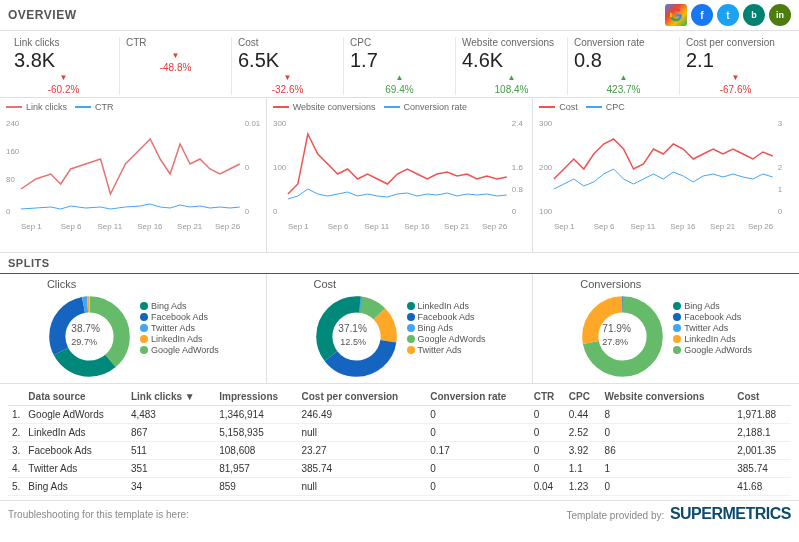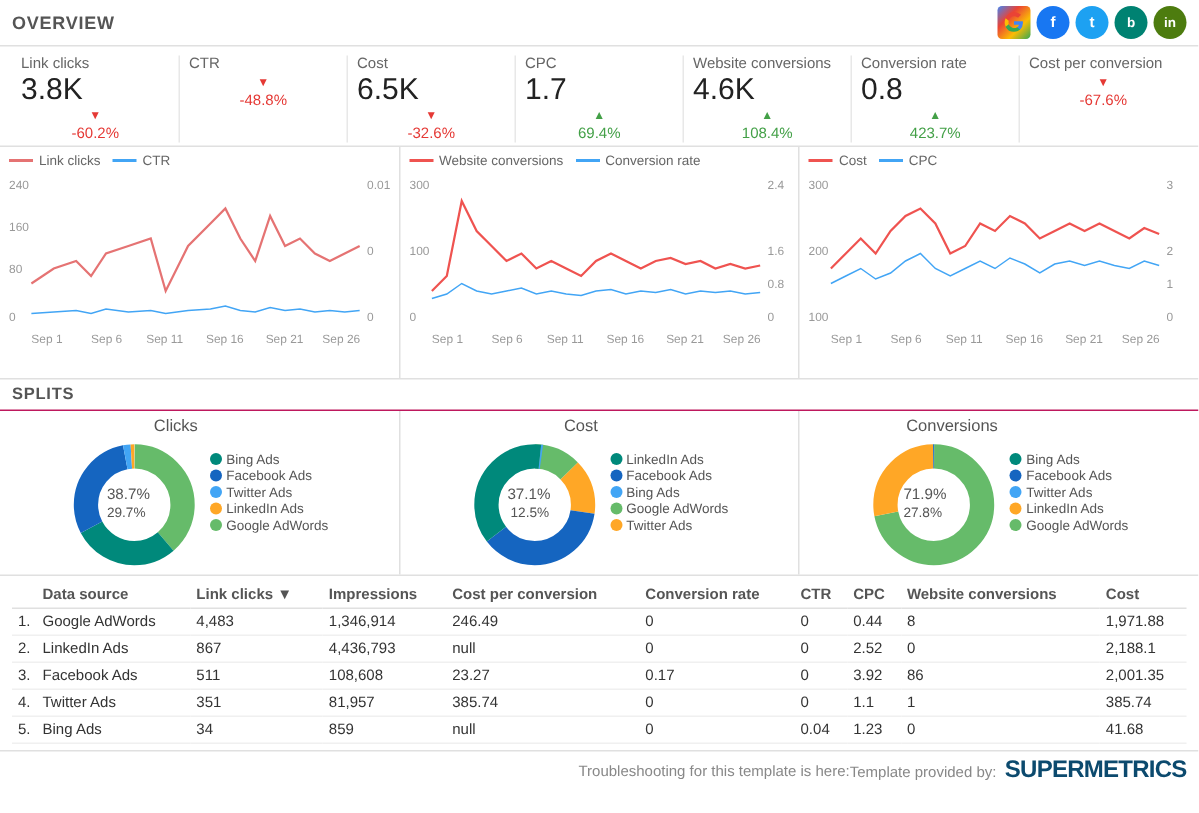--- a/index.html
+++ b/index.html
@@ -35,34 +35,34 @@
     .chart-legend { display: flex; gap: 8px; font-size: 9px; color: #666; margin-bottom: 2px; align-items: center; }
     .legend-line { width: 16px; height: 2px; display: inline-block; vertical-align: middle; margin-right: 2px; }
     .legend-item { display: flex; align-items: center; gap: 2px; }
     
     
     .splits-header { padding: 4px 8px; font-size: 11px; font-weight: 600; color: #555; letter-spacing: 0.5px; border-bottom: 1px solid #be185d; }
     .splits-row { display: flex; height: 110px; border-bottom: 1px solid #e0e0e0; }
     .donut-panel { flex: 1; display: flex; align-items: center; justify-content: center; gap: 8px; border-right: 1px solid #e0e0e0; padding: 6px; }
     .donut-panel:last-child { border-right: none; }
     .donut-title { font-size: 11px; color: #555; text-align: center; margin-bottom: 4px; }
-    .donut-wrap { display: flex; flex-direction: column; align-items: flex-end; }
+    .donut-wrap { display: flex; flex-direction: column; align-items: flex-start; }
     .donut-legend { font-size: 9px; color: #555; }
     .donut-legend-item { display: flex; align-items: center; gap: 3px; margin-bottom: 1px; }
     .legend-dot { width: 8px; height: 8px; border-radius: 50%; flex-shrink: 0; }
 
     
     .table-section { padding: 4px 8px; }
     table { width: 100%; border-collapse: collapse; font-size: 10px; }
     th { text-align: left; padding: 3px 4px; border-bottom: 1px solid #e0e0e0; color: #555; font-weight: 600; white-space: nowrap; }
     td { padding: 3px 4px; border-bottom: 1px solid #f0f0f0; color: #333; }
     th.sortable { cursor: pointer; }
 
     
-    .footer { display: flex; justify-content: flex-end; align-items: center; padding: 4px 8px; border-top: 1px solid #e0e0e0; font-size: 10px; color: #888; }
+    .footer { display: flex; justify-content: space-between; align-items: center; padding: 4px 8px; border-top: 1px solid #e0e0e0; font-size: 10px; color: #888; }
     .supermetrics-logo { font-weight: bold; font-size: 16px; color: #0c4a6e; letter-spacing: -0.5px; }
 
     
     svg { overflow: visible; }
   </style>
 </head>
 <body>
 
 <div class="header">
   <span class="header-title">OVERVIEW</span>
@@ -125,20 +125,21 @@
   <div class="metric-item">
     <div class="metric-label">Conversion rate</div>
     <div class="metric-value">0.8</div>
     <div class="metric-change change-up">
         <span class="arrow-up"></span>
         <span>423.7%</span>
       </div>
   </div>
   <div class="metric-item">
     <div class="metric-label">Cost per conversion</div>
+    <div class="metric-value">2.1</div>
     <div class="metric-change change-down">
         <span class="arrow-down"></span>
         <span>-67.6%</span>
       </div>
   </div>
 </div>
 
 <div class="charts-row">
 
   <div class="chart-panel">
@@ -379,21 +380,21 @@
           <td>0</td>
           <td>0</td>
           <td>0.44</td>
           <td>8</td>
           <td>1,971.88</td>
         </tr>
         <tr>
           <td>2.</td>
           <td>LinkedIn Ads</td>
           <td>867</td>
-          <td>4,436,793</td>
+          <td>5,158,935</td>
           <td>null</td>
           <td>0</td>
           <td>0</td>
           <td>2.52</td>
           <td>0</td>
           <td>2,188.1</td>
         </tr>
         <tr>
           <td>3.</td>
           <td>Facebook Ads</td>

